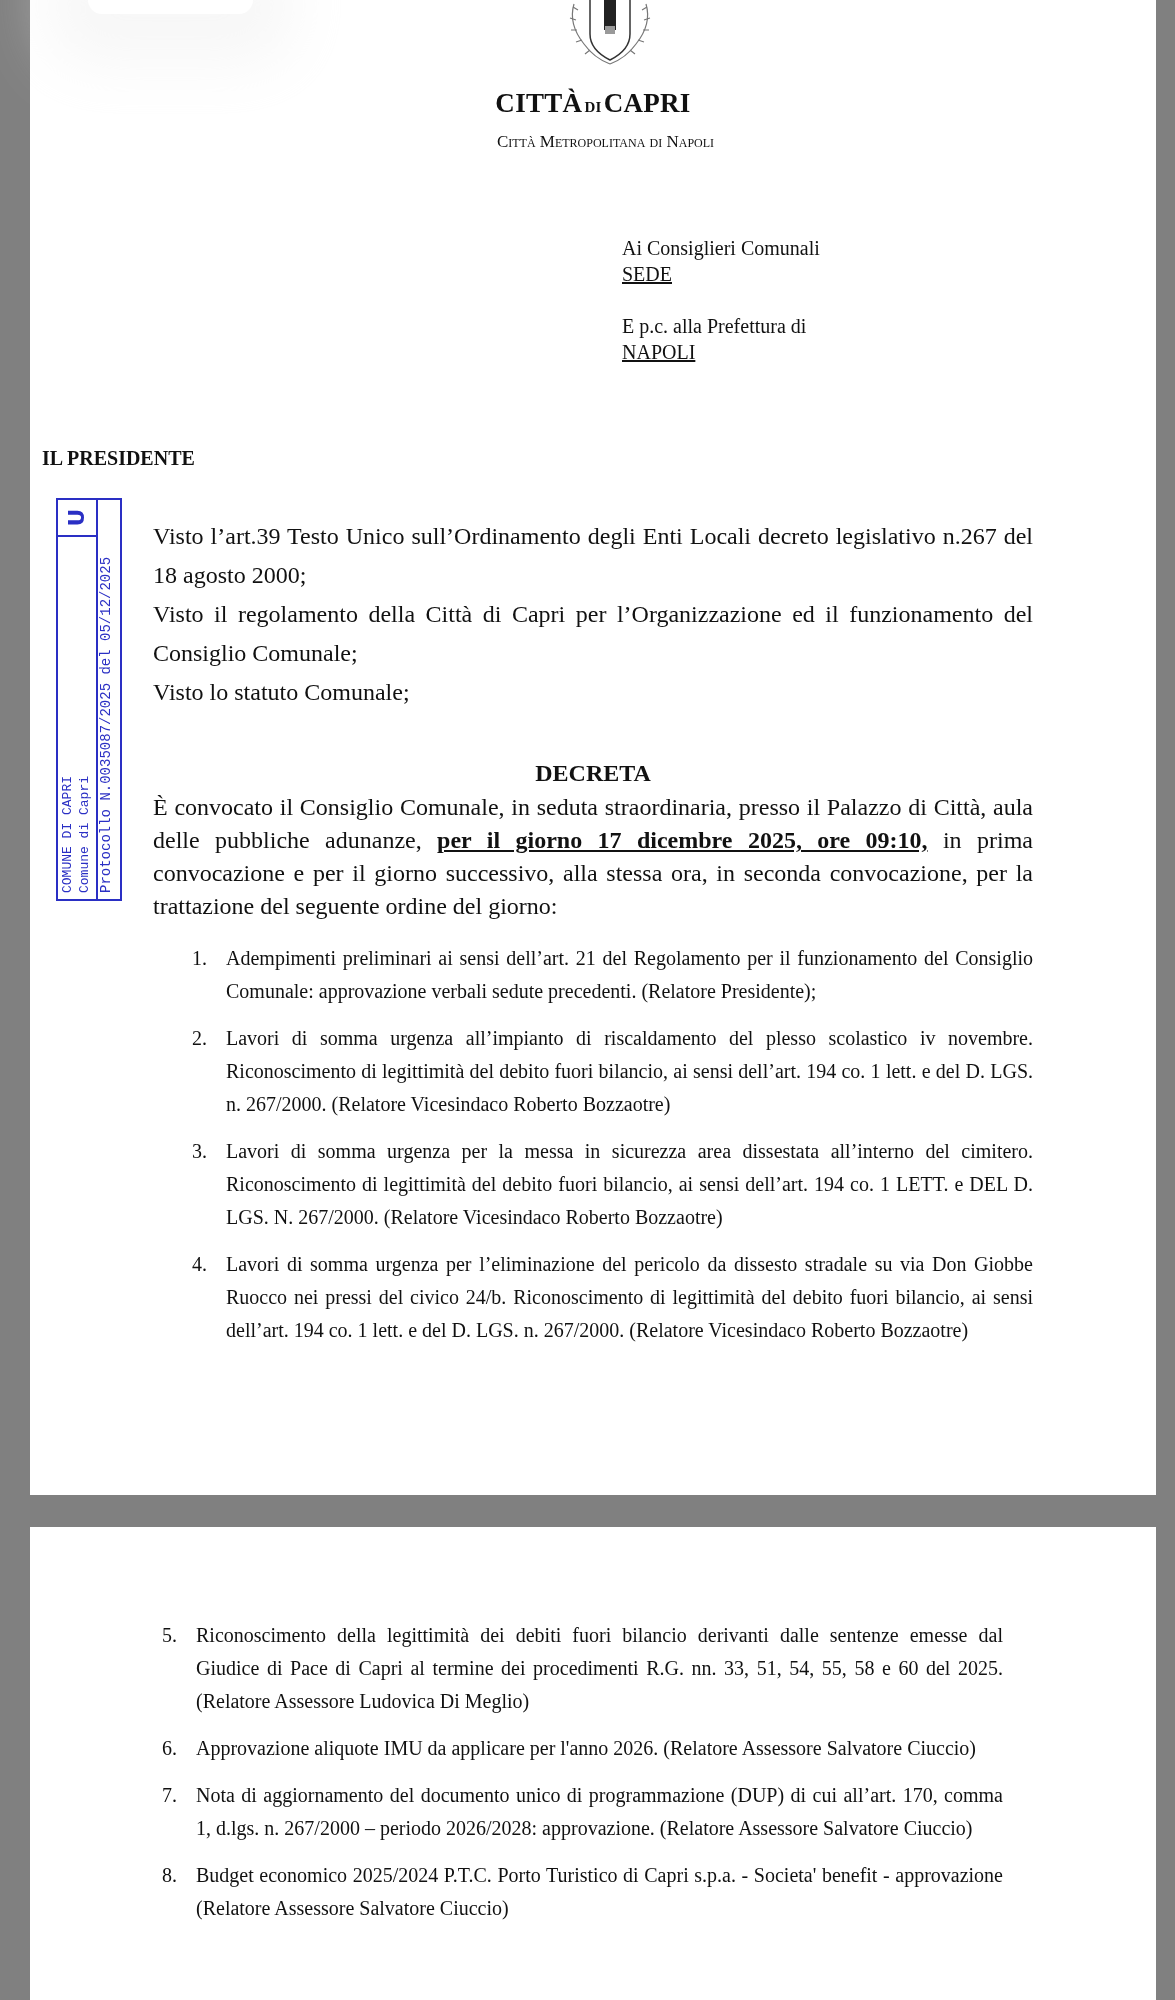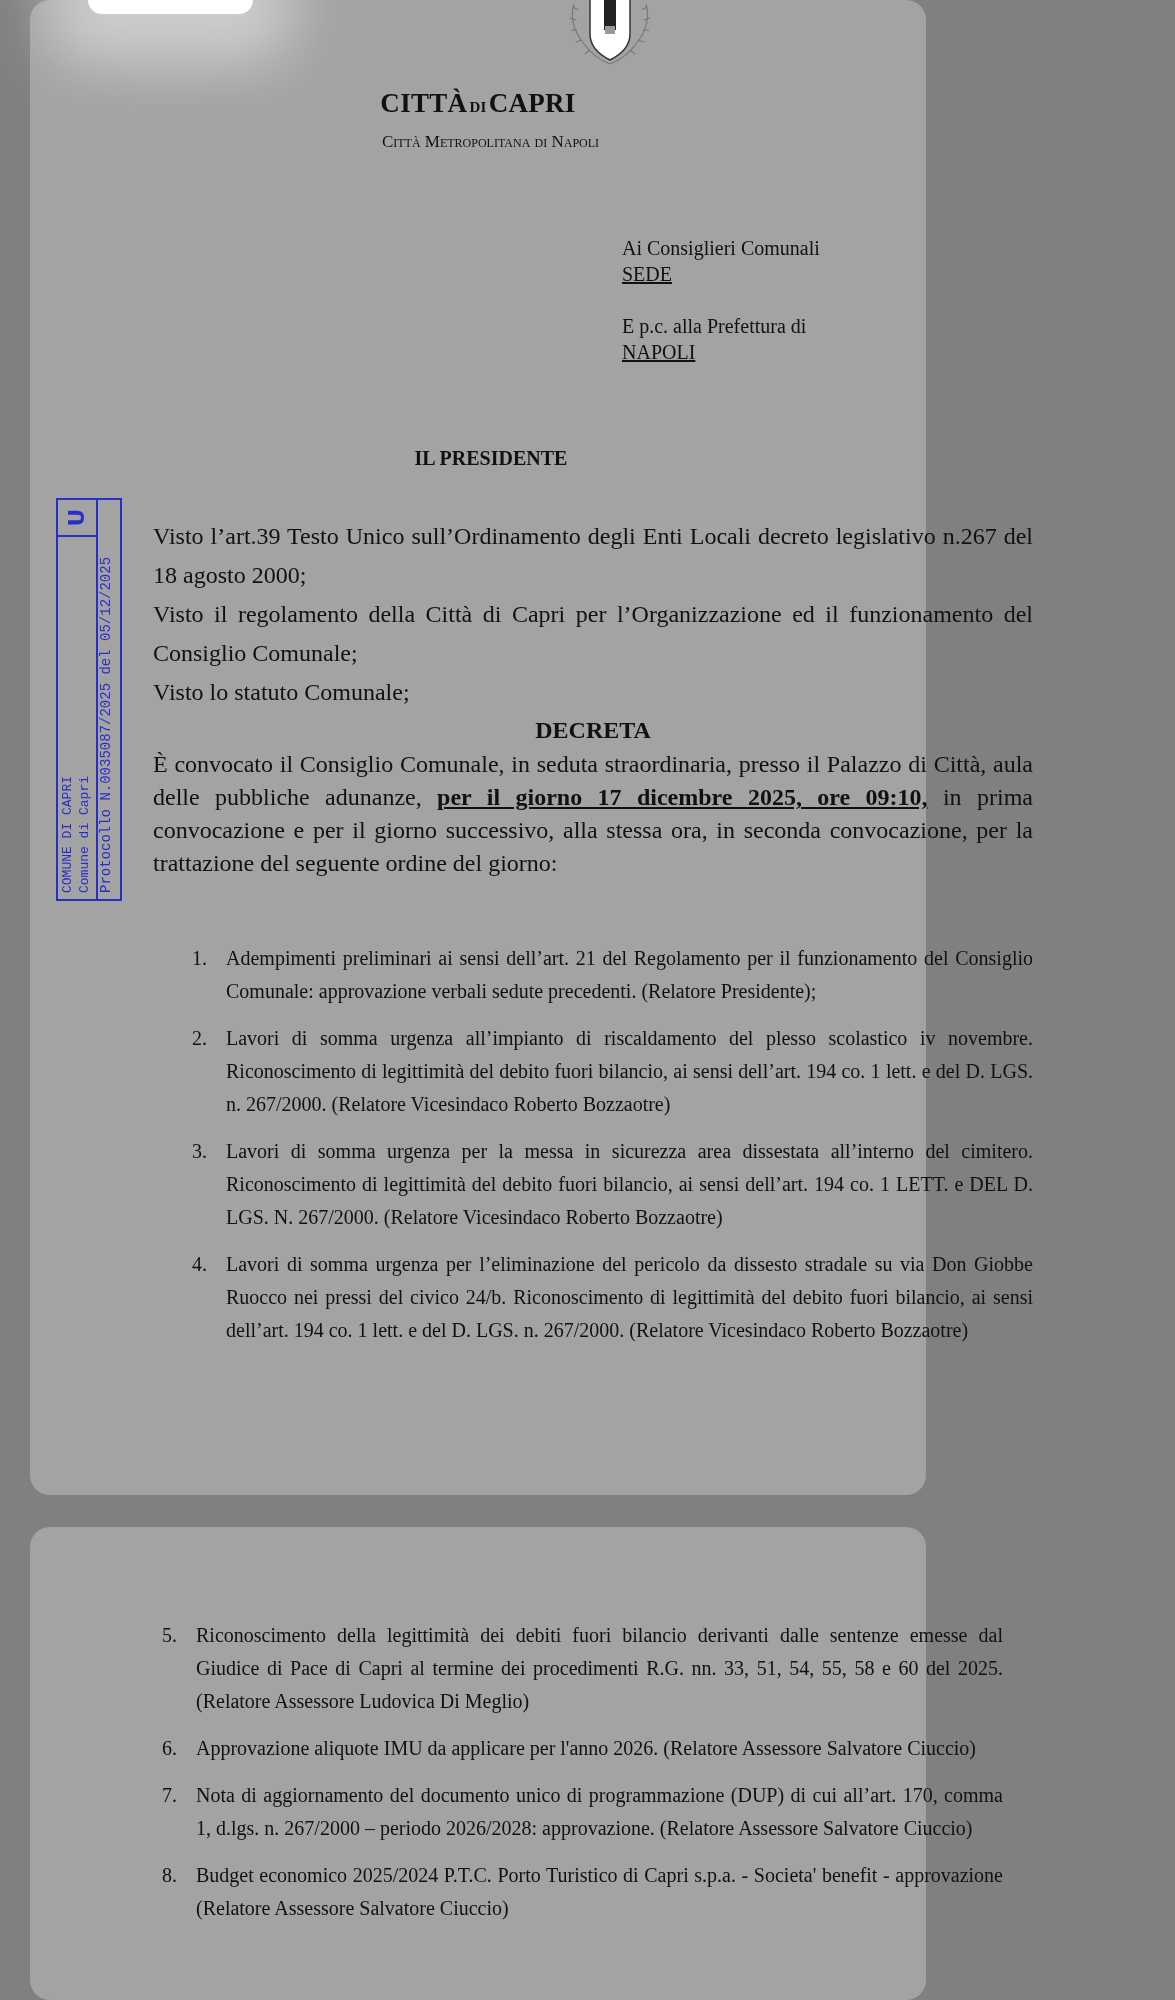--- a/index.html
+++ b/index.html
@@ -5,23 +5,22 @@
     html, body { margin: 0; padding: 0; }
     body {
       width: 1175px; height: 2000px; overflow: hidden;
       background: #808080;
       font-family: "Liberation Serif", serif;
       color: #111;
       position: relative;
     }
     .page {
       position: absolute;
-      left: 30px; width: 896px;
-      background: #a3a3a3;
-      border-radius: 20px;
+      left: 30px; width: 1126px;
+      background: #ffffff;
     }
     #page1 { top: 0; height: 1495px; }
     #page2 { top: 1527px; height: 473px; }
 
     .overlay-pill {
       position: absolute; left: 58px; top: -10px;
       width: 165px; height: 24px;
       background: #fff; border-radius: 0 0 14px 14px;
       box-shadow: 0 10px 60px 40px rgba(240,240,240,0.55);
     }
@@ -37,22 +36,22 @@
       position: absolute; left: 0; right: 0; top: 132px;
       text-align: center; font-size: 17px; font-variant: small-caps; margin-left: 25px;
     }
     .addressee {
       position: absolute; left: 592px; top: 235px; font-size: 20px; line-height: 26px;
     }
     .addressee .u { text-decoration: underline; }
     .addressee .gap { height: 26px; }
 
     .president {
-      position: absolute; left: 14px; right: 0; top: 447px;
-      text-align: center; font-weight: bold; font-size: 20px; padding-left: 12px;
+      position: absolute; left: 0; right: 0; top: 447px;
+      text-align: left; font-weight: bold; font-size: 20px; padding-left: 12px;
     }
     .stamp {
       position: absolute; left: 26px; top: 498px;
       width: 66px; height: 403px;
       border: 2px solid #2a2fc4; box-sizing: border-box;
       color: #2a2fc4; font-family: "Liberation Mono", monospace;
     }
     .stamp .inner {
       position: absolute; left: 0; top: 0;
       width: 403px; height: 62px;
@@ -74,21 +73,21 @@
     .stamp .row2 {
       position: absolute; left: 6px; top: 40px; font-size: 14px; white-space: nowrap;
     }
 
     .body-text {
       position: absolute; left: 123px; width: 880px;
       font-size: 24px; line-height: 39px; text-align: justify;
     }
     #premises { top: 517px; }
     .decreta {
-      text-align: center; font-weight: bold; line-height: 36px;
+      text-align: center; font-weight: bold; line-height: 36px; margin-top: 43px;
     }
     .conv { line-height: 33px; }
     .conv .em { font-weight: bold; text-decoration: underline; }
 
     .agenda {
       position: absolute; left: 150px; width: 853px;
       margin: 0; padding: 0; list-style: none;
       font-size: 20px; line-height: 33px; text-align: justify;
     }
     .agenda li { position: relative; padding-left: 46px; margin-bottom: 14px; }

